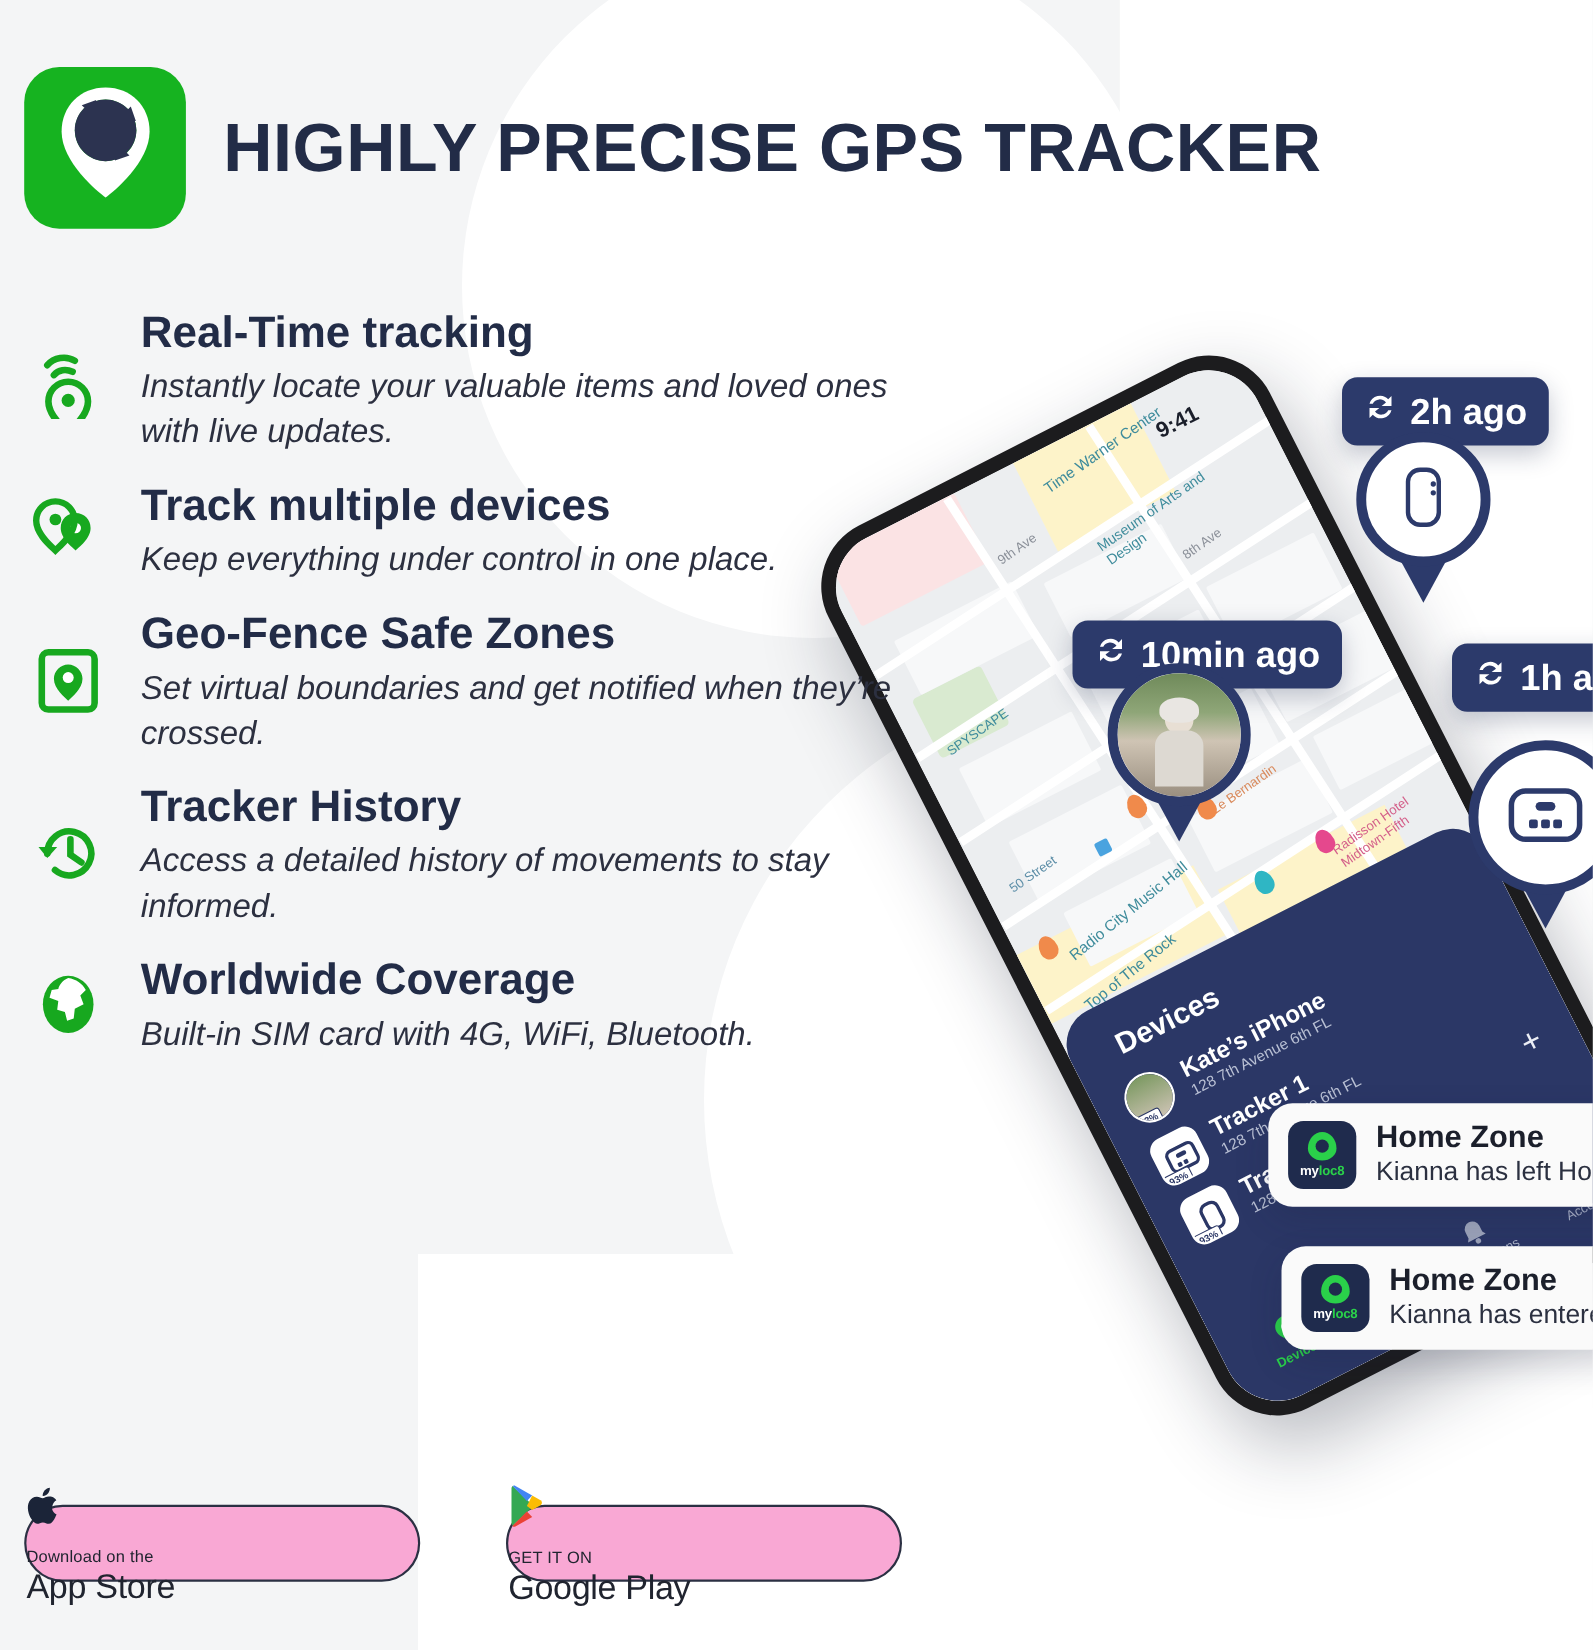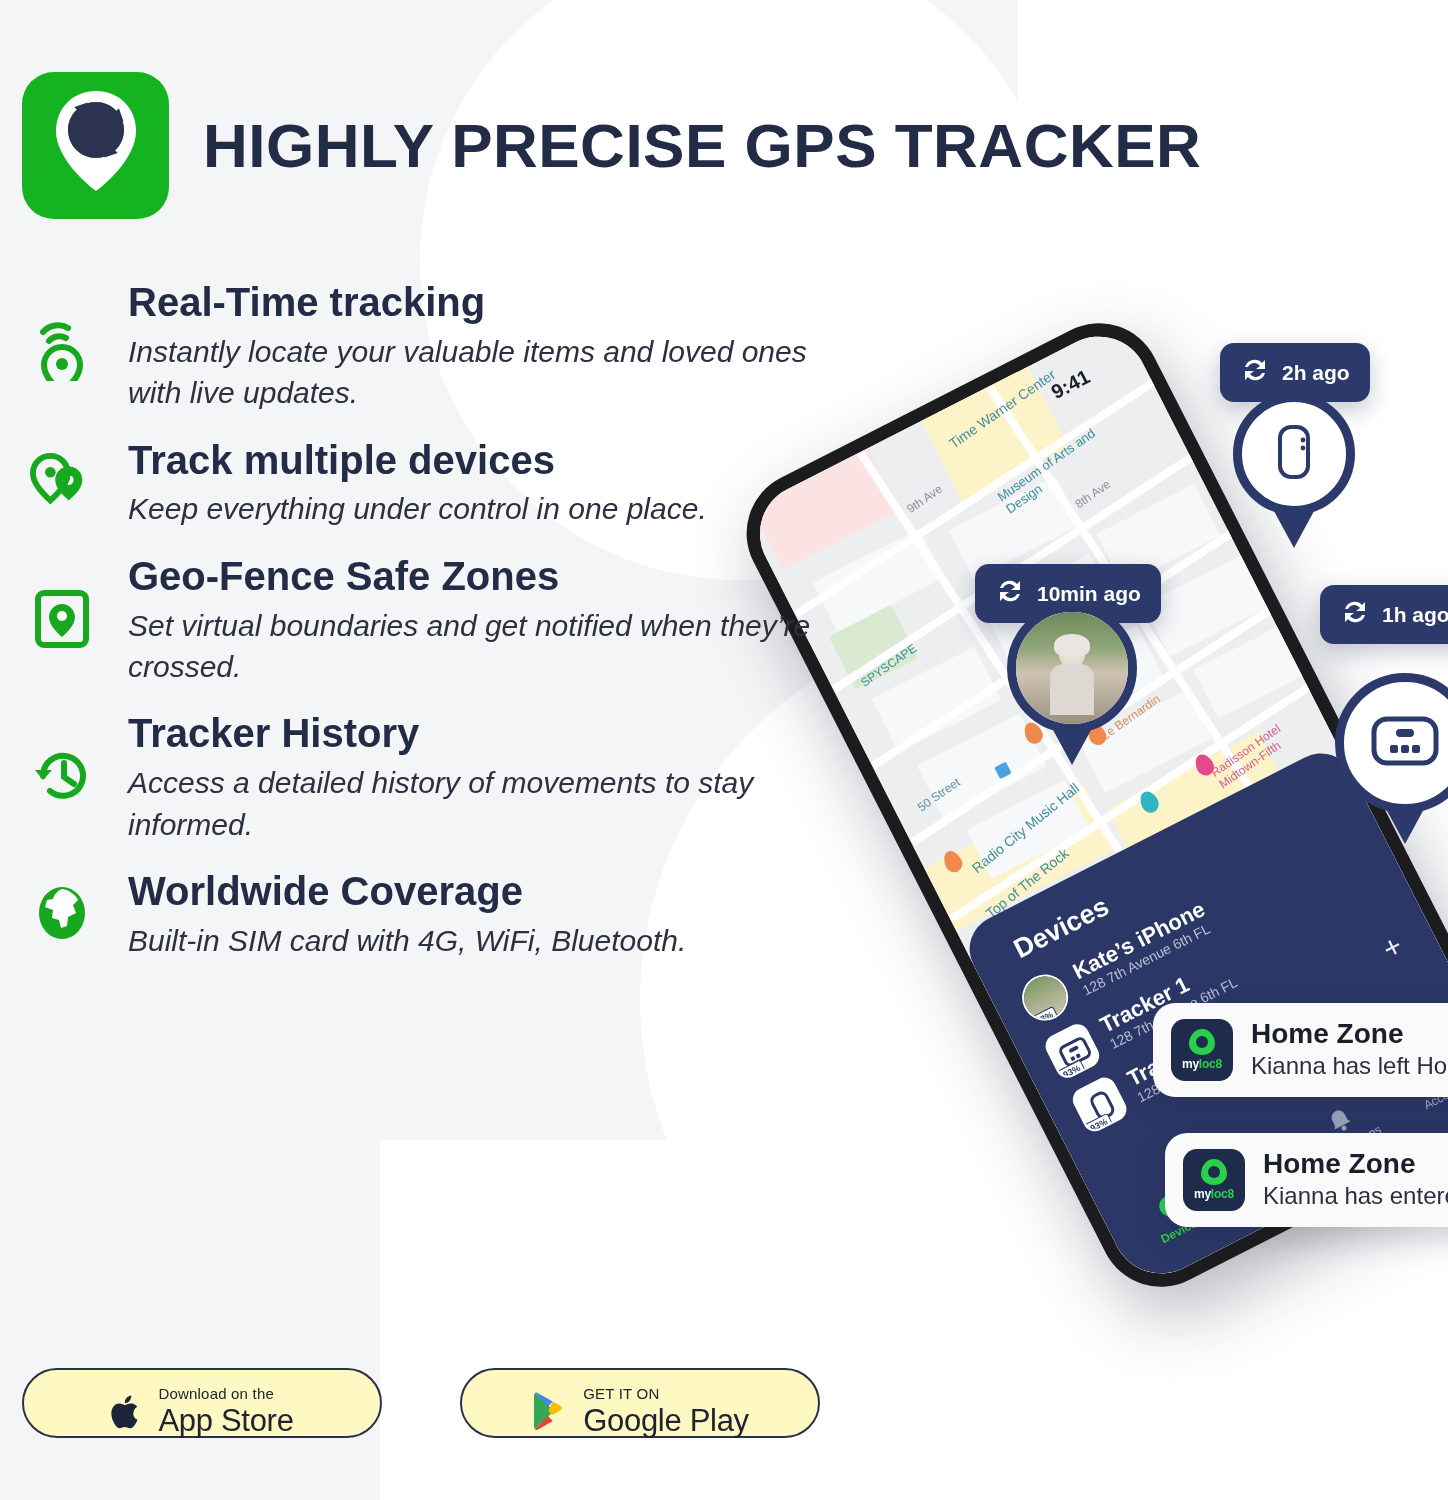--- a/index.html
+++ b/index.html
@@ -12,41 +12,41 @@
   }
 
   
   .bg-blob-a{position:absolute;width:640px;height:640px;border-radius:50%;background:#ffffff;left:420px;top:-60px;}
   .bg-blob-b{position:absolute;width:760px;height:760px;border-radius:50%;background:#ffffff;left:640px;top:620px;}
   .bg-blob-c{position:absolute;width:900px;height:520px;border-radius:50%;background:#ffffff;left:560px;top:1080px;}
   .bg-white-right{position:absolute;right:0;top:0;width:430px;height:1500px;background:#ffffff;}
   .bg-white-bottom{position:absolute;left:380px;bottom:0;width:1068px;height:360px;background:#ffffff;}
 
   
-  .header{position:absolute;left:22px;top:72px;display:flex;align-items:center;gap:34px;z-index:6;}
+  .header{position:absolute;left:22px;top:61px;display:flex;align-items:center;gap:34px;z-index:6;}
   .app-logo{width:147px;height:147px;border-radius:32px;background:#16b320;position:relative;flex:none;}
   .app-logo .pin{position:absolute;left:50%;top:48%;transform:translate(-50%,-50%);}
   .page-title{
     font-size:62px;font-weight:bold;color:#222c47;letter-spacing:0.5px;white-space:nowrap;
     font-family:"Liberation Sans", sans-serif;
   }
 
   
   .features{position:absolute;left:30px;top:278px;width:830px;z-index:6;}
   .feature{display:flex;gap:34px;margin-bottom:22px;align-items:center;}
   .feature-icon{width:64px;height:70px;flex:none;display:flex;align-items:flex-start;justify-content:center;padding-top:4px;}
   .feature-text{padding-top:2px;}
   .feature-title{font-size:40px;font-weight:bold;color:#222c47;line-height:1.12;margin-bottom:6px;}
   .feature-desc{font-size:30px;color:#2c3040;line-height:1.38;max-width:690px;font-style:italic;}
 
   
   .badges{position:absolute;left:22px;top:1368px;display:flex;gap:78px;z-index:6;}
   .badge{
-    width:360px;height:70px;border:2px solid #2b3043;border-radius:38px;background:#fef9c3;
-    display:flex;align-items:flex-end;justify-content:center;gap:14px;
+    width:360px;height:70px;border:2px solid #2b3043;border-radius:38px;background:#f9a8d4;
+    display:flex;align-items:flex-start;justify-content:center;gap:14px;flex-direction:column;
   }
   .badge-txt{display:flex;flex-direction:column;justify-content:center;line-height:1;}
   .badge-small{font-size:15px;color:#20242f;margin-bottom:4px;letter-spacing:.2px;}
   .badge-big{font-size:31px;color:#20242f;font-weight:normal;letter-spacing:-0.3px;}
 
   
   .phone-wrap{position:absolute;left:735px;top:315px;width:713px;height:1060px;z-index:4;}
   .phone{
     position:absolute;left:170px;top:40px;width:450px;height:900px;
     background:#1c1c1e;border-radius:62px;
@@ -102,21 +102,21 @@
   .tab.active .tab-label{color:#2ad04a;font-weight:bold;}
   .tab-ico{width:26px;height:26px;opacity:.75;}
   .tab.active .tab-ico{opacity:1;}
   .home-ind{position:absolute;left:50%;bottom:8px;transform:translateX(-50%);
             width:150px;height:6px;border-radius:4px;background:#fff;}
 
   
   .pill{
     position:absolute;background:#2c3a6b;color:#fff;border-radius:14px;
     display:flex;align-items:center;gap:12px;padding:12px 20px;
-    font-size:21px;font-weight:bold;white-space:nowrap;
+    font-size:33px;font-weight:bold;white-space:nowrap;
     box-shadow:0 8px 22px rgba(25,35,70,.25);z-index:8;
   }
   .pill-2h{left:485px;top:28px;}
   .pill-10{left:240px;top:205px;margin-top:44px;}
   .pill-1h{left:585px;top:270px;}
 
   
   .fpin{position:absolute;z-index:9;}
   .fpin .circ{
     width:100%;height:100%;border-radius:50%;background:#fff;border:9px solid #2c3a6b;

